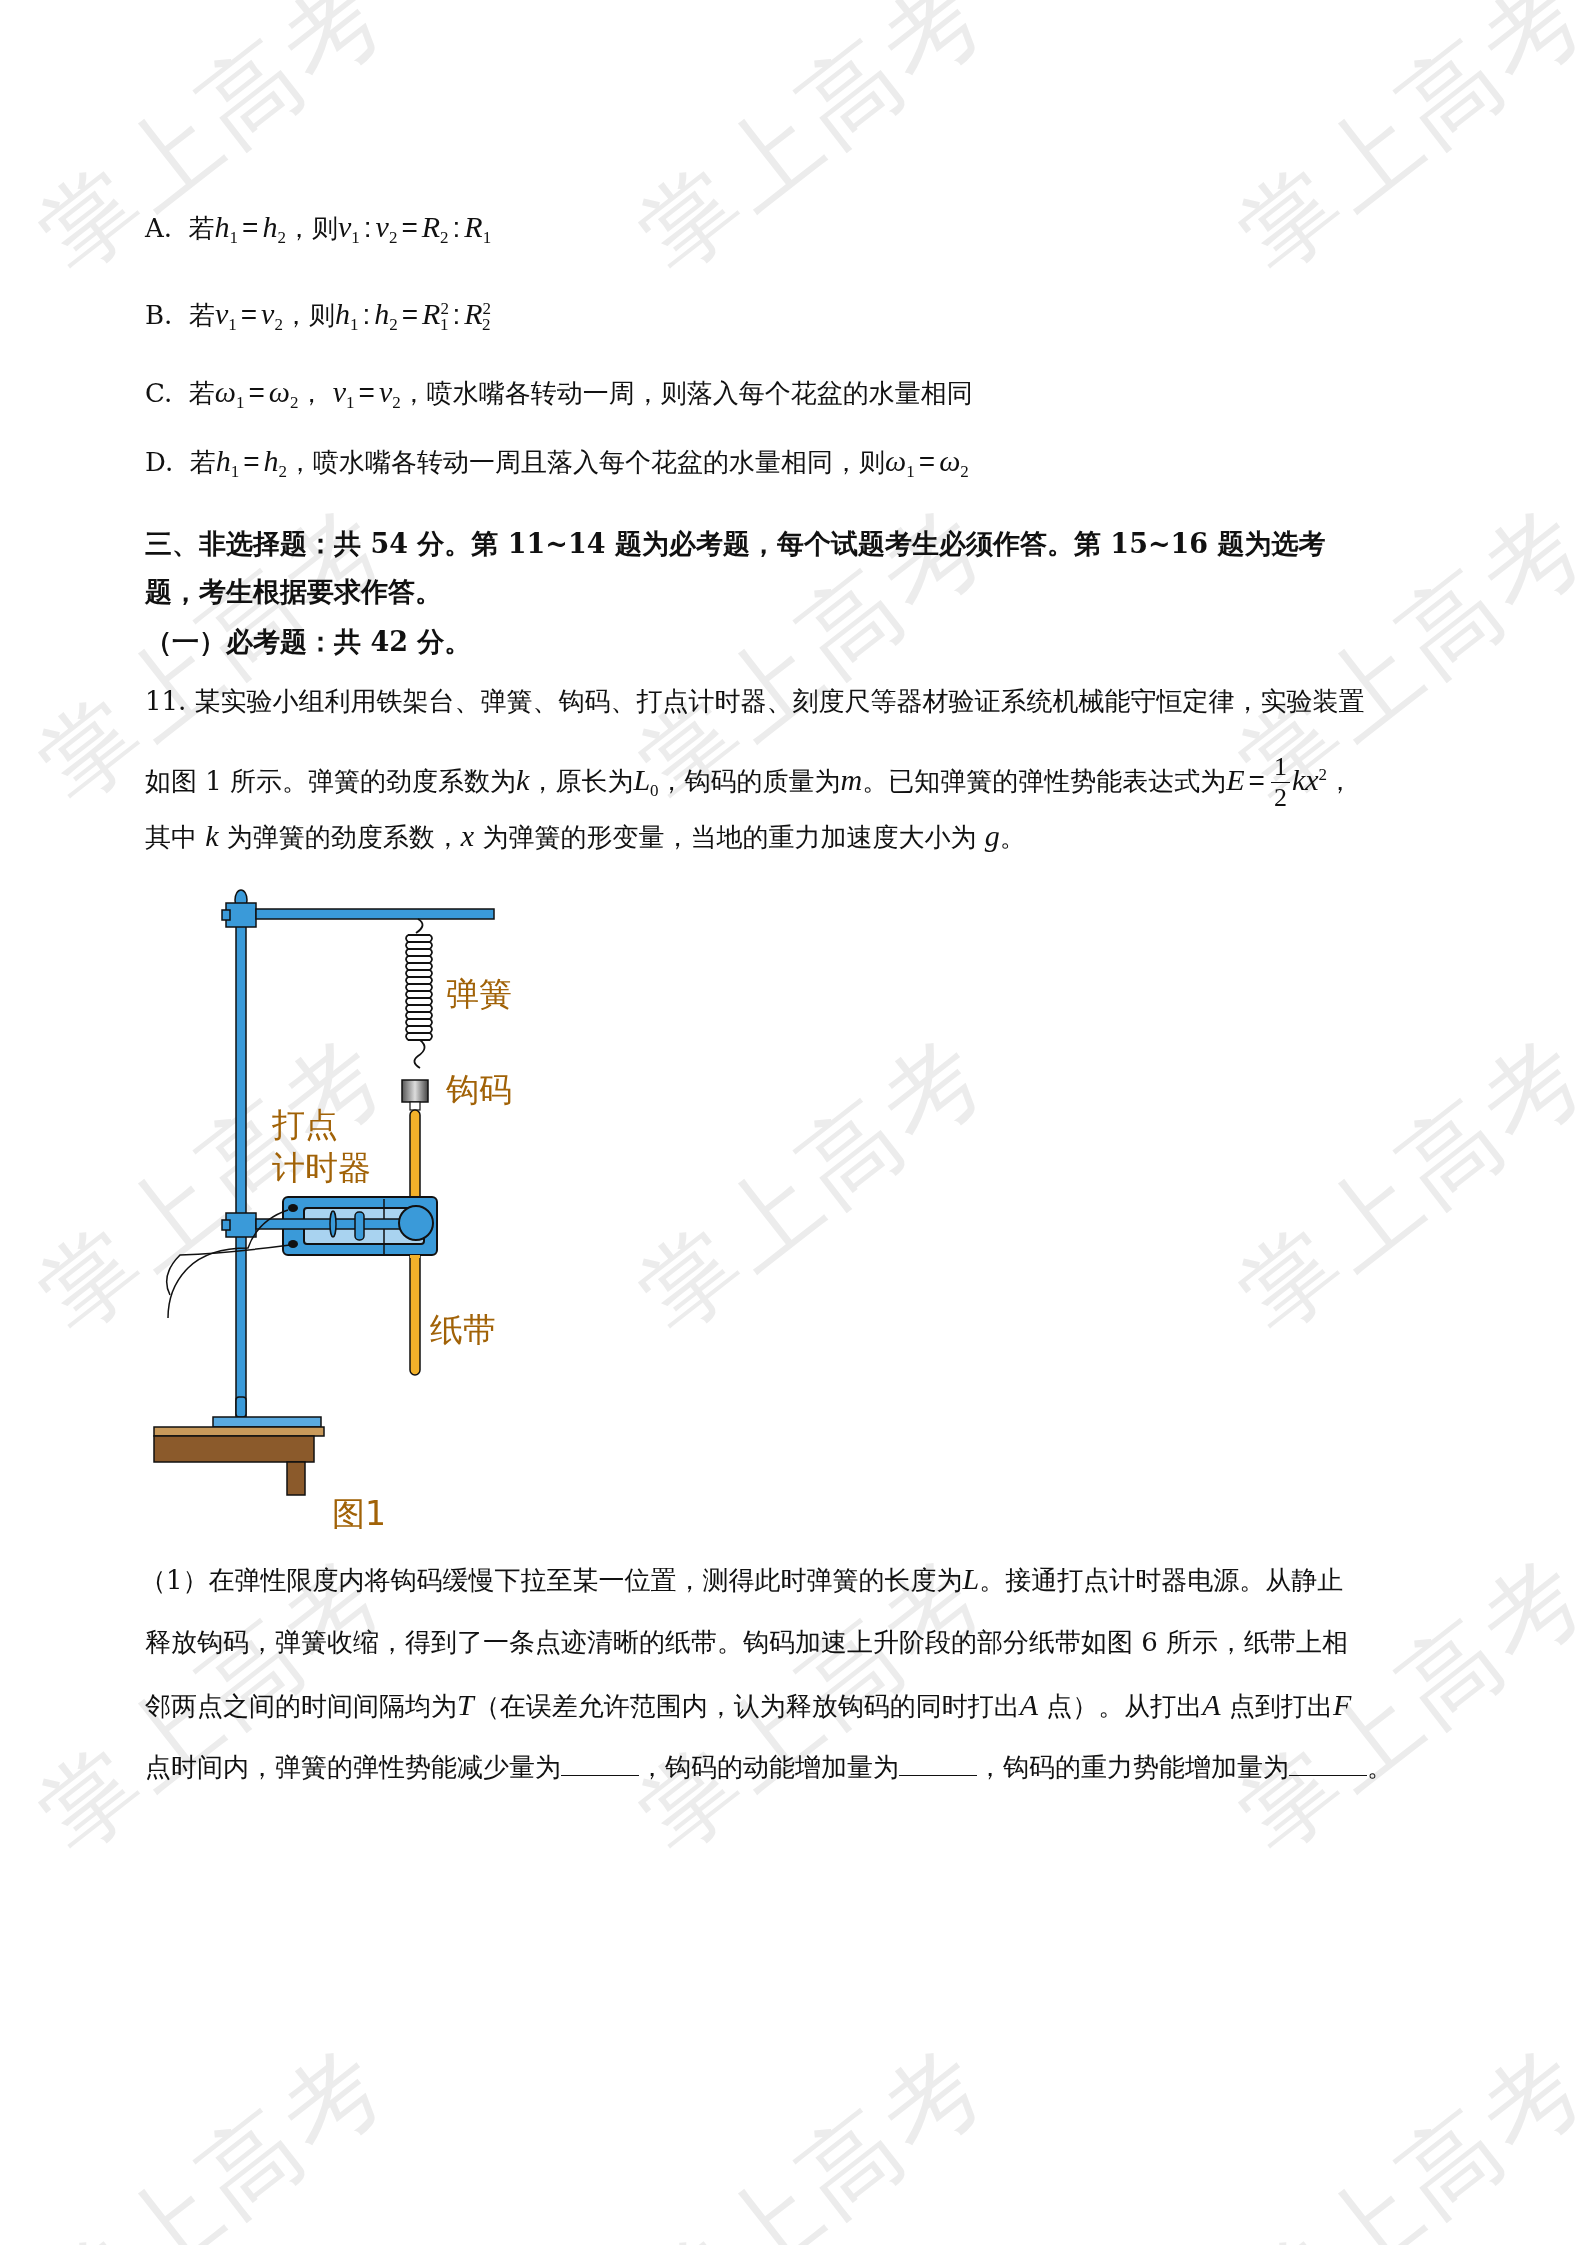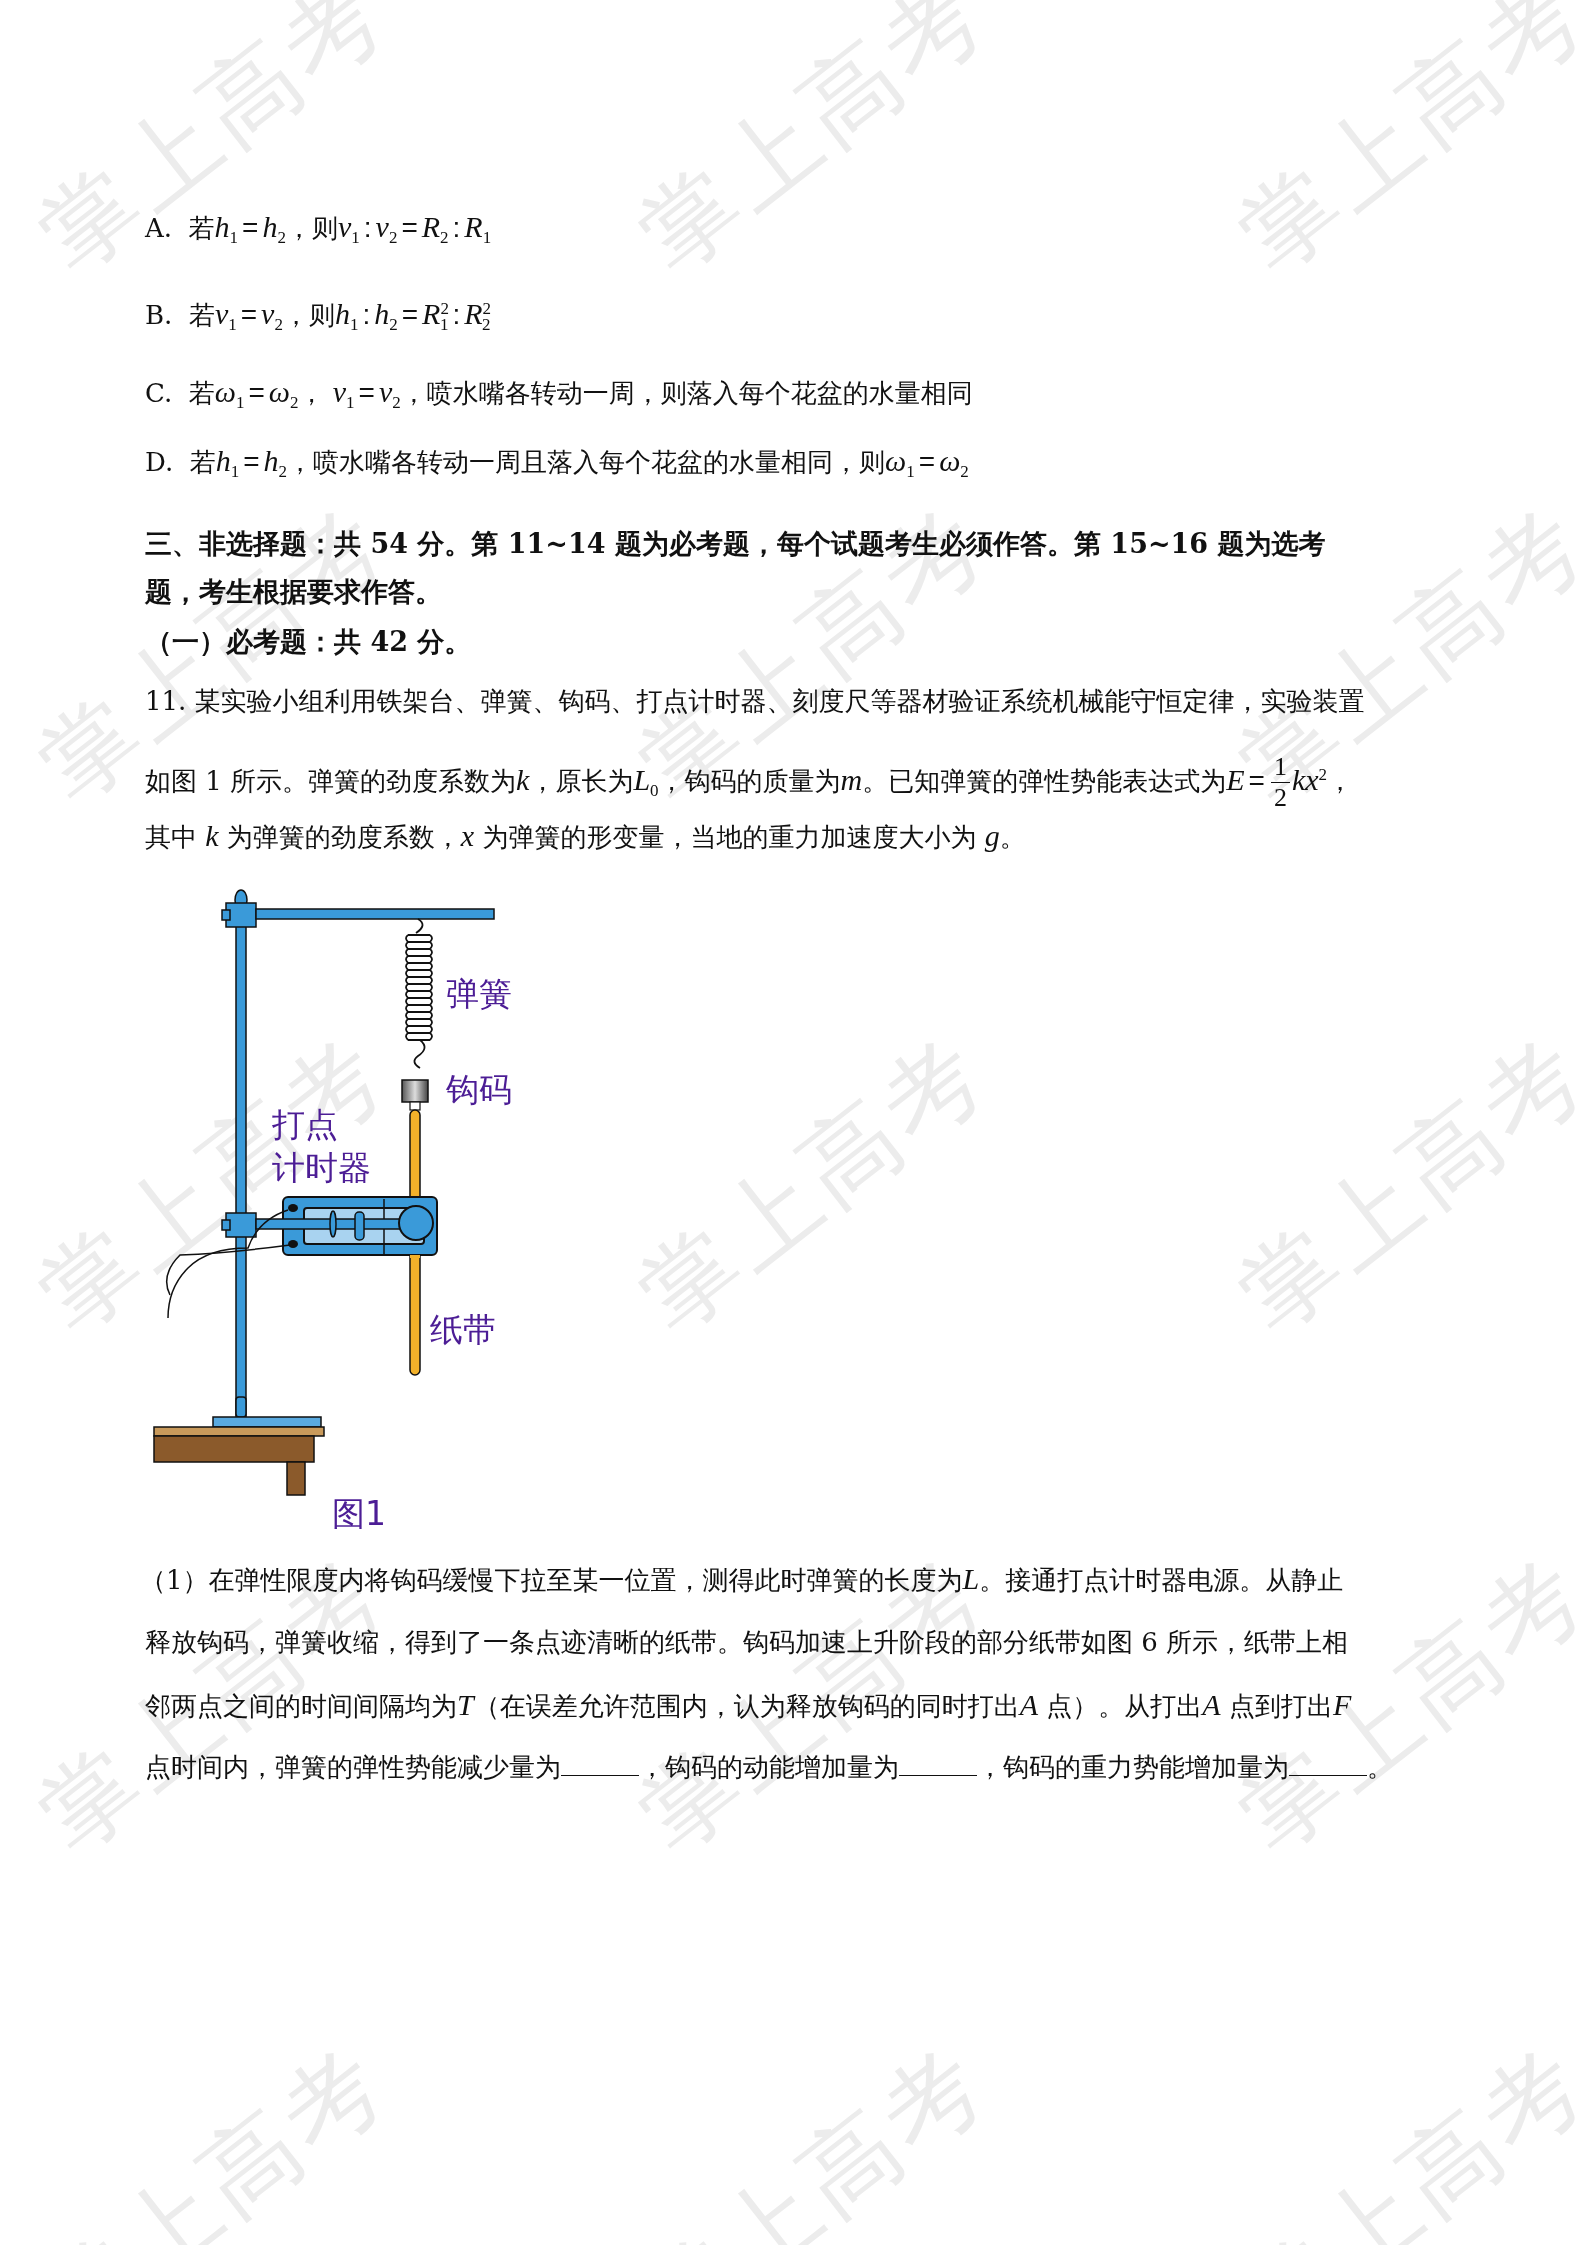--- a/index.html
+++ b/index.html
@@ -12,21 +12,21 @@
   .line { position:absolute; left:145px; font-size:26px; white-space:nowrap; line-height:34px; }
   .bold { font-weight:bold; }
   i.v { font-family:"Liberation Serif",serif; font-style:italic; font-size:30px; }
   sub, sup { font-size:17px; font-family:"Liberation Serif",serif; font-style:normal; }
   .eq { font-family:"Liberation Sans",sans-serif; font-size:28px; margin:0 4px; }
   .frac { display:inline-block; vertical-align:middle; text-align:center; font-family:"Liberation Serif",serif; font-size:26px; line-height:30px; margin:0 2px; }
   .frac span { display:block; }
   .frac .num { border-bottom:1.5px solid #111; padding:0 3px; }
   .blank { display:inline-block; width:78px; border-bottom:1.5px solid #111; height:22px; vertical-align:baseline; }
   .fig { position:absolute; left:140px; top:880px; width:400px; height:680px; }
-  .fig-label { position:absolute; font-family:"DejaVu Sans",sans-serif; font-size:33px; color:#4c1d95; }
+  .fig-label { position:absolute; font-family:"DejaVu Sans",sans-serif; font-size:33px; color:#a16207; }
 </style>
 </head>
 <body>
 
 <div class="wm" style="left:10px;top:60px;">掌上高考</div>
 <div class="wm" style="left:610px;top:60px;">掌上高考</div>
 <div class="wm" style="left:1210px;top:60px;">掌上高考</div>
 <div class="wm" style="left:10px;top:590px;">掌上高考</div>
 <div class="wm" style="left:610px;top:590px;">掌上高考</div>
 <div class="wm" style="left:1210px;top:590px;">掌上高考</div>

